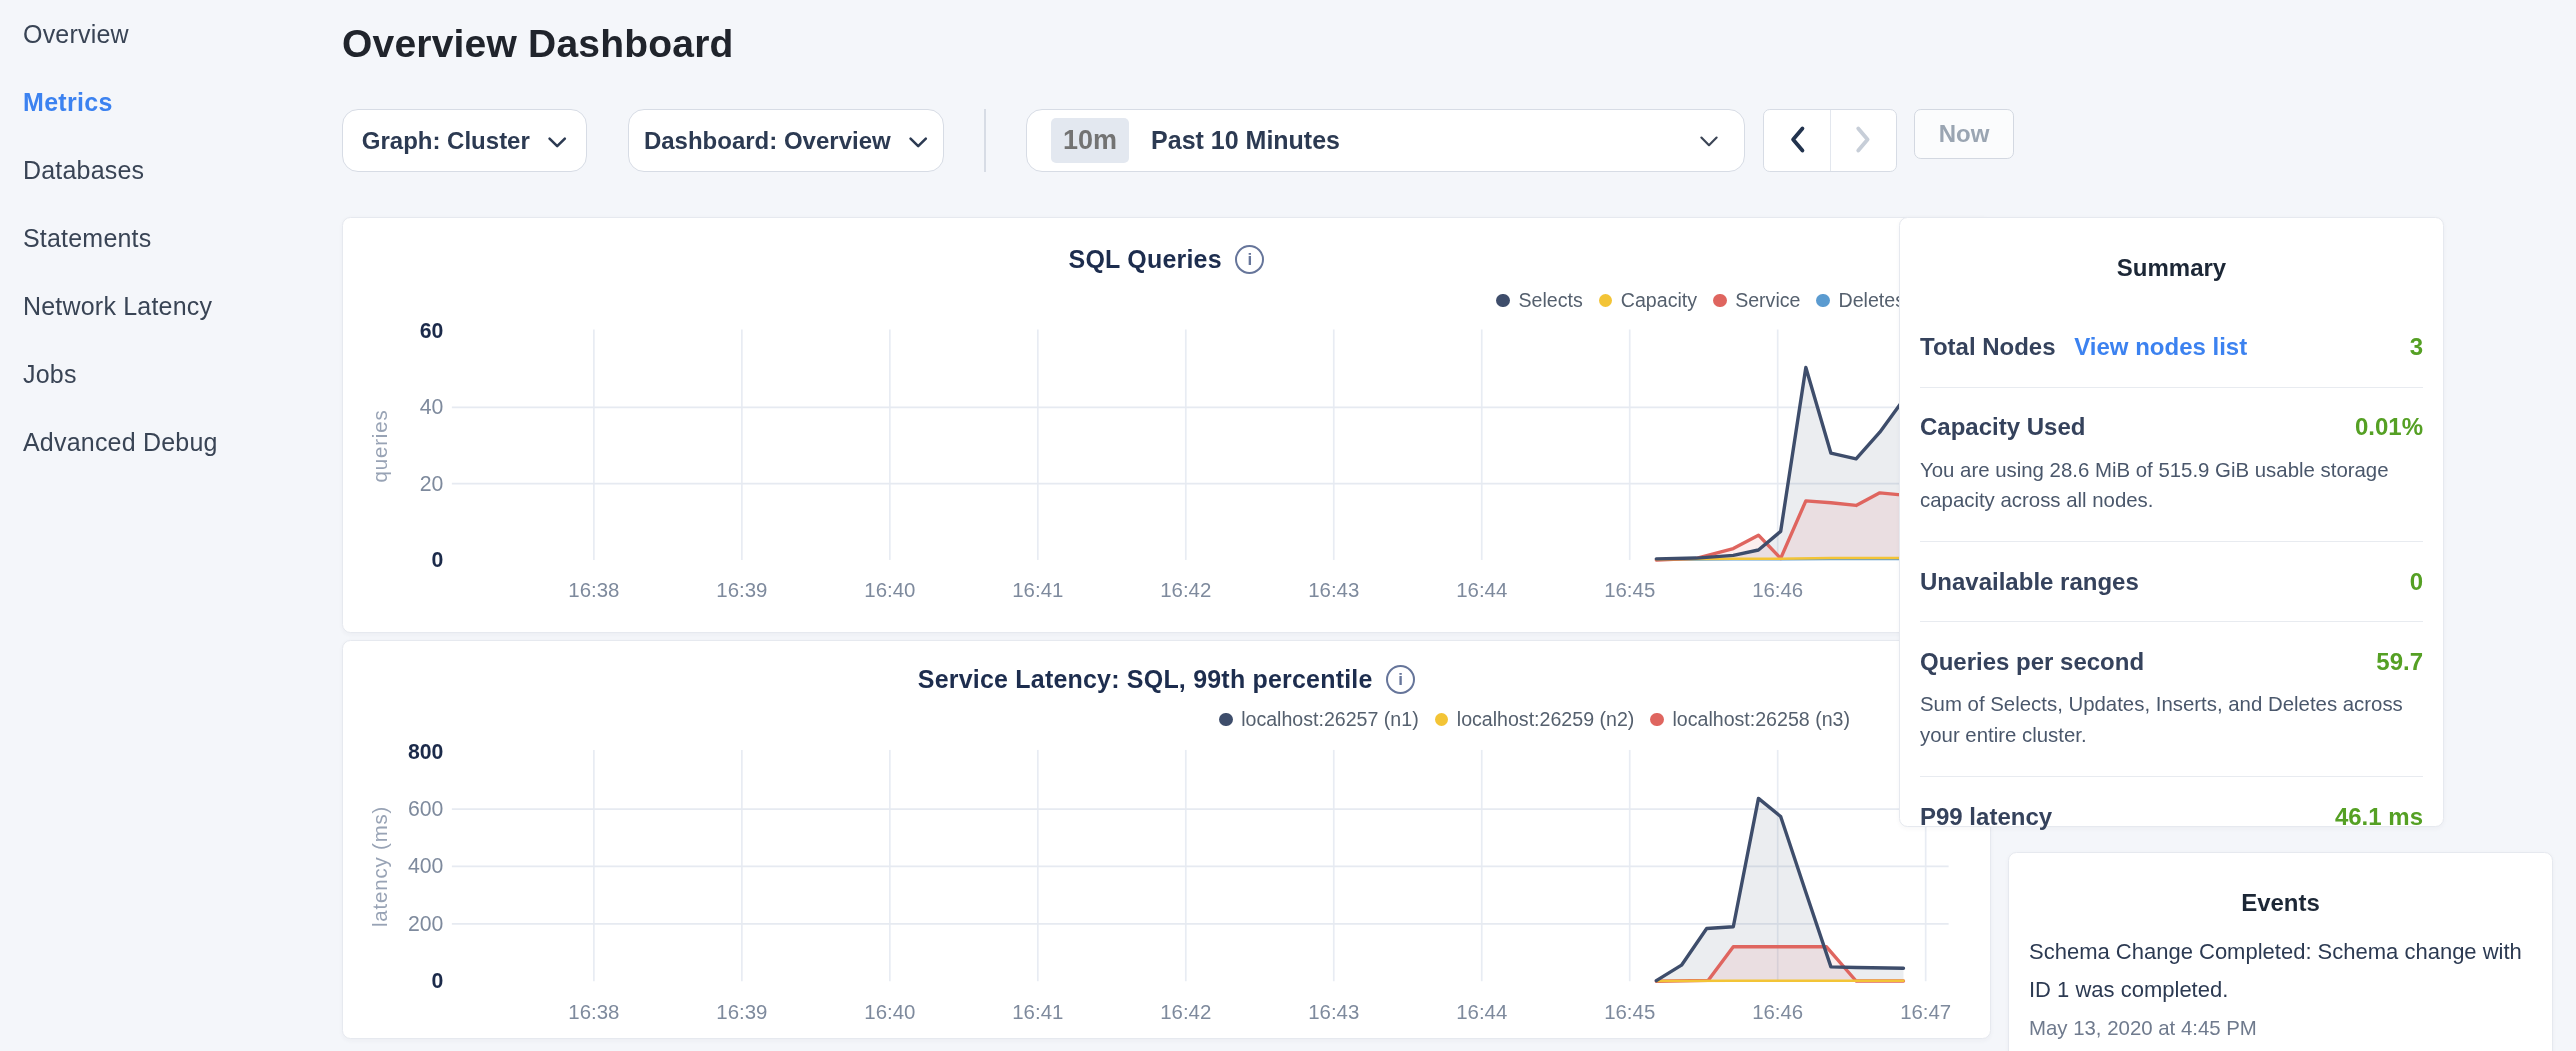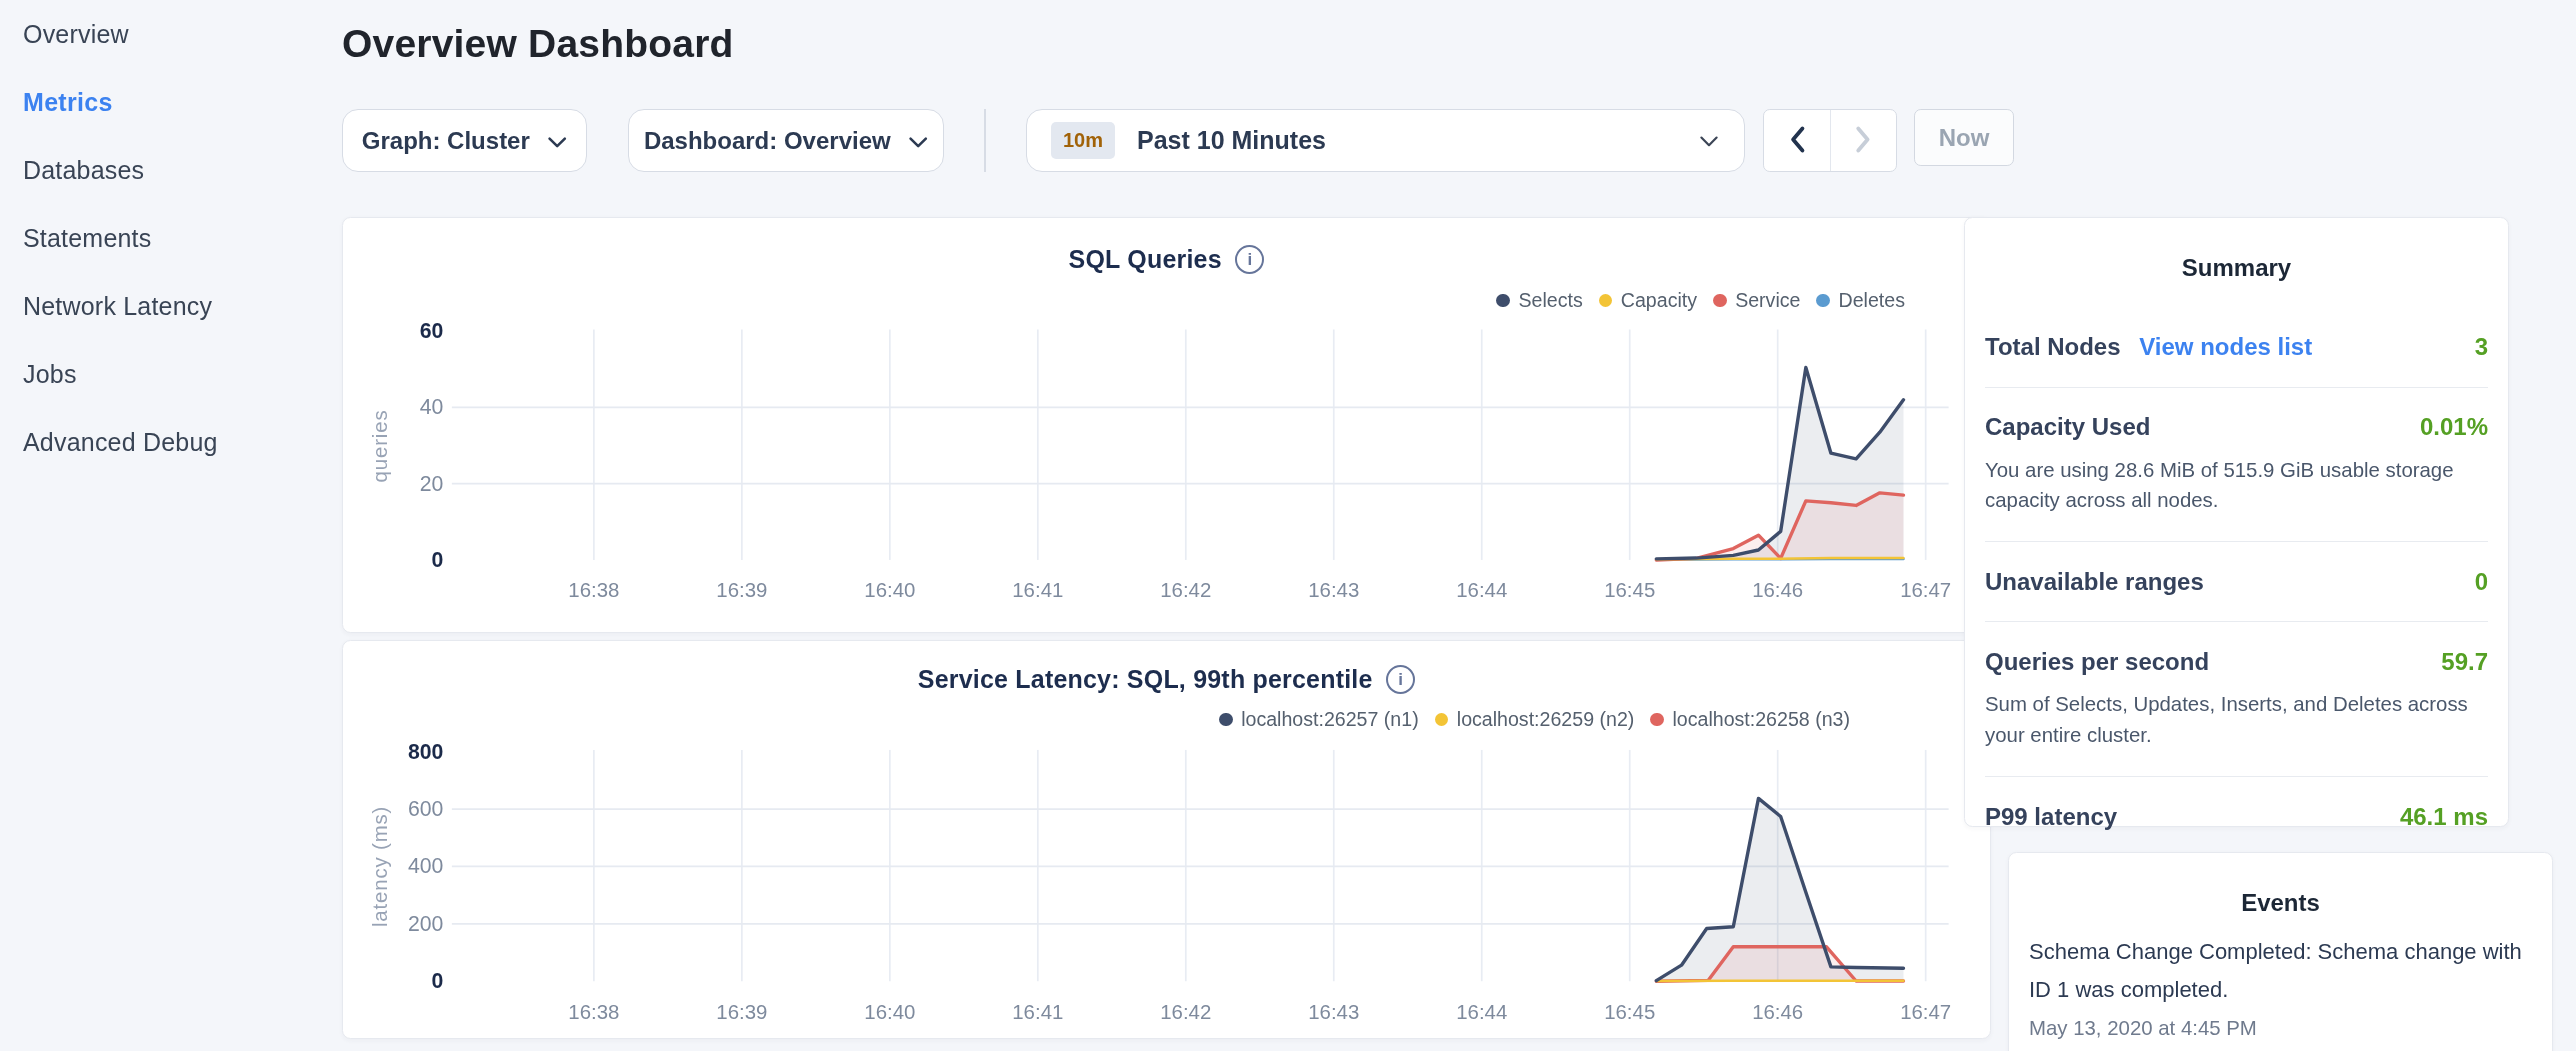--- a/index.html
+++ b/index.html
@@ -27,38 +27,38 @@
   
   .ctl { position:absolute; top:109px; height:63px; background:#fff;
          border:1.7px solid #d7dce5; border-radius:16px;
          display:flex; align-items:center; justify-content:center;
          font-size:24px; font-weight:700; color:#2c3a52; cursor:pointer; }
   .ctl-graph     { left:342px;  width:245px; gap:17px; }
   .ctl-dashboard { left:628px;  width:316px; gap:17px; }
   .ctl-divider   { position:absolute; top:109px; left:984px; width:1.7px; height:63px; background:#d7dce5; }
   .ctl-time      { left:1026px; width:719px; justify-content:flex-start; padding:0 24px; }
   .time-badge    { background:#e3e8f0; border-radius:5.1px; padding:6.8px 12px;
-                   font-size:20px; font-weight:700; color:#a16207; }
+                   font-size:27px; font-weight:700; color:#737373; }
   .time-label    { margin-left:22px; font-size:25px; }
   .ctl-time .chev{ margin-left:auto; }
   .seg { position:absolute; top:109px; left:1763px; width:134px; height:63px;
          background:#fff; border:1.7px solid #d7dce5; border-radius:6.8px;
          display:flex; overflow:hidden; }
   .seg-btn { width:50%; display:flex; align-items:center; justify-content:center; cursor:pointer; }
   .seg-btn + .seg-btn { border-left:1.7px solid #e3e7ee; }
-  .now-btn { position:absolute; top:109px; left:1914px; width:100px; height:57px;
+  .now-btn { position:absolute; top:109px; left:1914px; width:100px; height:50px;
              background:#fbfcfd; border:1.7px solid #d3d8e1; border-radius:6.8px;
              display:flex; align-items:center; justify-content:center;
              font-size:24px; font-weight:700; color:#9aa5b2; cursor:default; }
   
   .card { position:absolute; background:#fff; border:0.9px solid #e6e9ef;
           border-radius:8.5px; box-shadow:0 1.7px 4.3px rgba(40,55,80,.04); }
   .chart-card-0 { left:342px; top:217px;  width:1649px; height:416px; }
   .chart-card-1 { left:342px; top:640px;  width:1649px; height:399px; }
-  .summary-card { left:1964px; top:217px;  width:545px; height:610px; }
+  .summary-card { left:1899px; top:217px;  width:545px; height:610px; }
   .events-card  { left:2008px; top:852px; width:545px; height:281px; }
   
   .chart-title-row { position:absolute; left:0; width:100%; display:flex;
                      align-items:center; justify-content:center; gap:13.6px; }
   .chart-card-0 .chart-title-row { top:27px; }
   .chart-card-1 .chart-title-row { top:24px; }
   .chart-title { font-size:25px; font-weight:700; color:#1d2d4e; letter-spacing:0.2px; }
   .info-icon { width:29px; height:29px; border:2.1px solid #66759a; border-radius:50%;
                display:flex; align-items:center; justify-content:center;
                font-size:17px; font-weight:700; color:#66759a; font-style:normal; cursor:pointer; }

